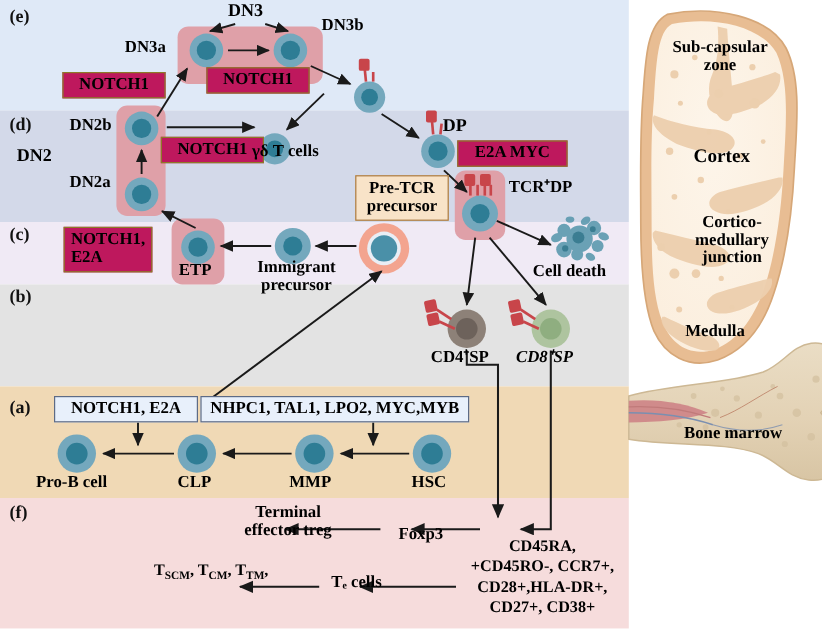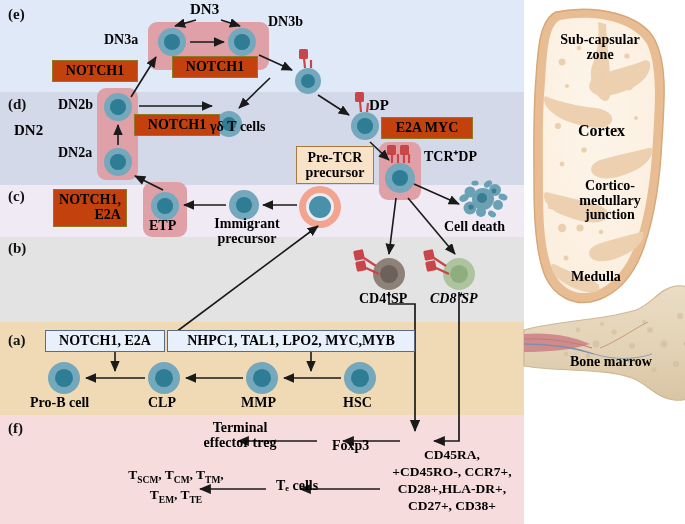--- a/index.html
+++ b/index.html
@@ -13,23 +13,23 @@
     font-family:"Liberation Serif", serif;
   }
   .lbl{
     position:absolute;font-weight:bold;color:#000;
     font-family:"Liberation Serif", serif;line-height:1.05;
     white-space:nowrap;
   }
   .lbl.wrap{white-space:normal;text-align:center;}
   
   .genebox{
-    position:absolute;background:#c2410c;border:1.5px solid #8d7a28;
+    position:absolute;background:#be185d;border:1.5px solid #8d7a28;
     font-weight:bold;font-family:"Liberation Serif", serif;color:#000;
-    display:flex;align-items:center;justify-content:center;text-align:right;
+    display:flex;align-items:center;justify-content:center;text-align:left;
     line-height:1.05;box-sizing:border-box;
   }
   .tanbox{
     position:absolute;background:#f8e3c8;border:1.5px solid #a8793f;
     font-weight:bold;font-family:"Liberation Serif", serif;color:#000;
     display:flex;align-items:center;justify-content:center;text-align:center;
     line-height:1.08;box-sizing:border-box;
   }
   .bluebox{
     position:absolute;background:#e8f0fb;border:1.2px solid #5d6b86;
@@ -358,43 +358,40 @@
   </div>
   <div class="lbl" style="left:149px;top:219px;font-size:14px;">ETP</div>
   <div class="lbl wrap" style="left:200px;top:217px;width:94px;font-size:14px;white-space:pre-line;">Immigrant
 precursor</div>
   <div class="lbl" style="left:444px;top:220px;font-size:14px;">Cell death</div>
 
   <div class="lbl" style="left:359px;top:292px;font-size:14px;">CD4⁺SP</div>
   <div class="lbl" style="left:430px;top:292px;font-size:14px;font-style:italic;">CD8⁺SP</div>
 
   <div class="bluebox" style="left:45px;top:330px;width:120px;height:22px;font-size:14px;">NOTCH1, E2A</div>
-  <div class="bluebox" style="left:167px;top:330px;width:248px;height:22px;font-size:14px;">NHPC1, TAL1, LPO2, MYC,MYB</div>
+  <div class="bluebox" style="left:167px;top:330px;width:224px;height:22px;font-size:14px;">NHPC1, TAL1, LPO2, MYC,MYB</div>
   <div class="lbl" style="left:30px;top:396px;font-size:14px;">Pro-B cell</div>
   <div class="lbl" style="left:148px;top:396px;font-size:14px;">CLP</div>
   <div class="lbl" style="left:241px;top:396px;font-size:14px;">MMP</div>
   <div class="lbl" style="left:343px;top:396px;font-size:14px;">HSC</div>
 
   <div class="lbl wrap" style="left:188px;top:421px;width:104px;font-size:14px;white-space:pre-line;">Terminal
 effector treg</div>
   <div class="lbl" style="left:320px;top:439px;font-size:14px;margin-left:12px;">Foxp3</div>
   <div class="lbl wrap" style="left:384px;top:447px;width:136px;font-size:13.5px;white-space:pre-line;line-height:1.25;">CD45RA,
 +CD45RO-, CCR7+,
 CD28+,HLA-DR+,
 CD27+, CD38+</div>
   <div class="lbl" style="left:276px;top:479px;font-size:14px;">
     <span>Tₑ cells</span>
   </div>
   <div class="lbl wrap" style="left:110px;top:466px;width:132px;font-size:13.5px;line-height:1.35;">
     <div>
       <span>T</span><span class="sub">SCM</span><span>, T</span><span class="sub">CM</span><span>, T</span><span class="sub">TM</span><span>,</span>
     </div>
-    <div>
-      <span>T</span><span class="sub">EM</span><span>, T</span><span class="sub">TE</span>
-    </div>
   </div>
 
   <div class="lbl wrap" style="left:545px;top:33px;width:110px;font-size:14px;white-space:pre-line;">Sub-capsular
 zone</div>
   <div class="lbl" style="left:578px;top:123px;font-size:16px;">Cortex</div>
   <div class="lbl wrap" style="left:562px;top:179px;width:96px;font-size:14px;white-space:pre-line;">Cortico-
 medullary
 junction</div>
   <div class="lbl" style="left:571px;top:270px;font-size:14px;">Medulla</div>
   <div class="lbl" style="left:570px;top:355px;font-size:14px;">Bone marrow</div>

